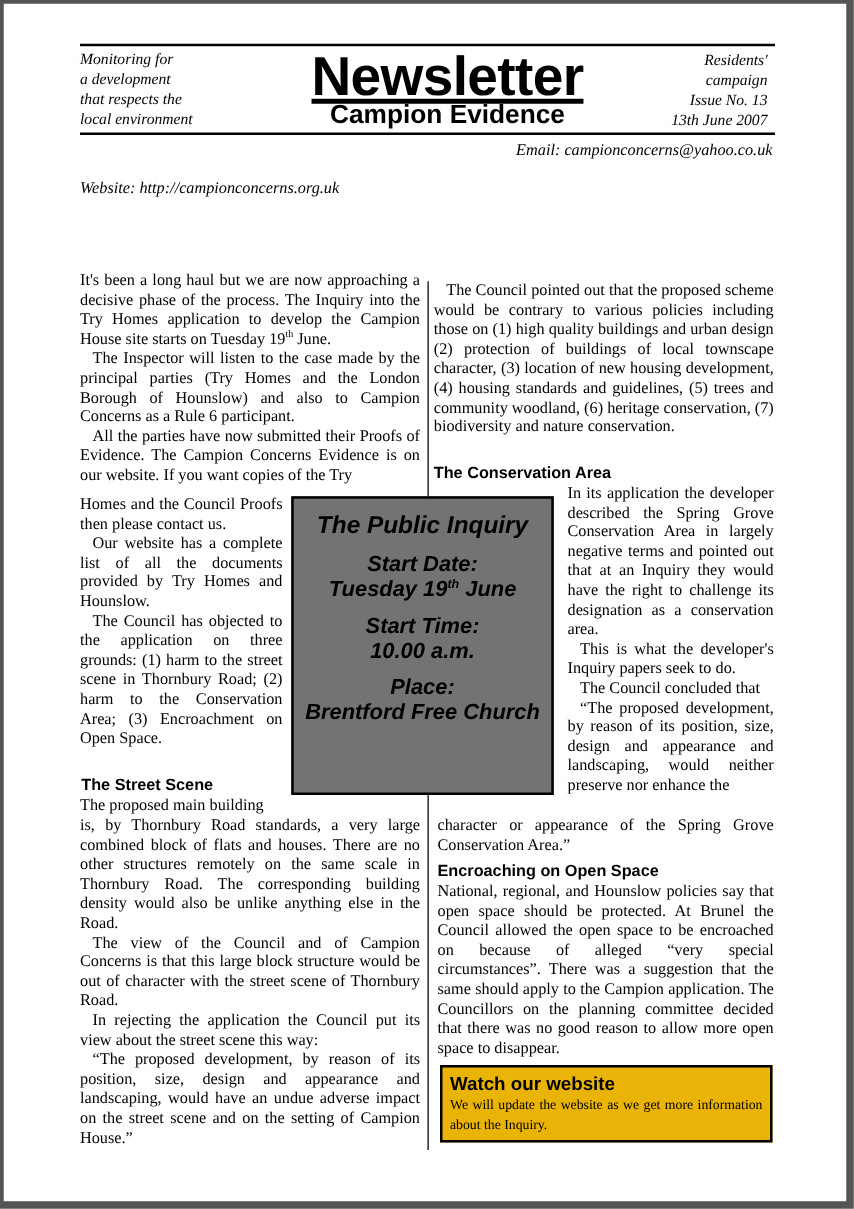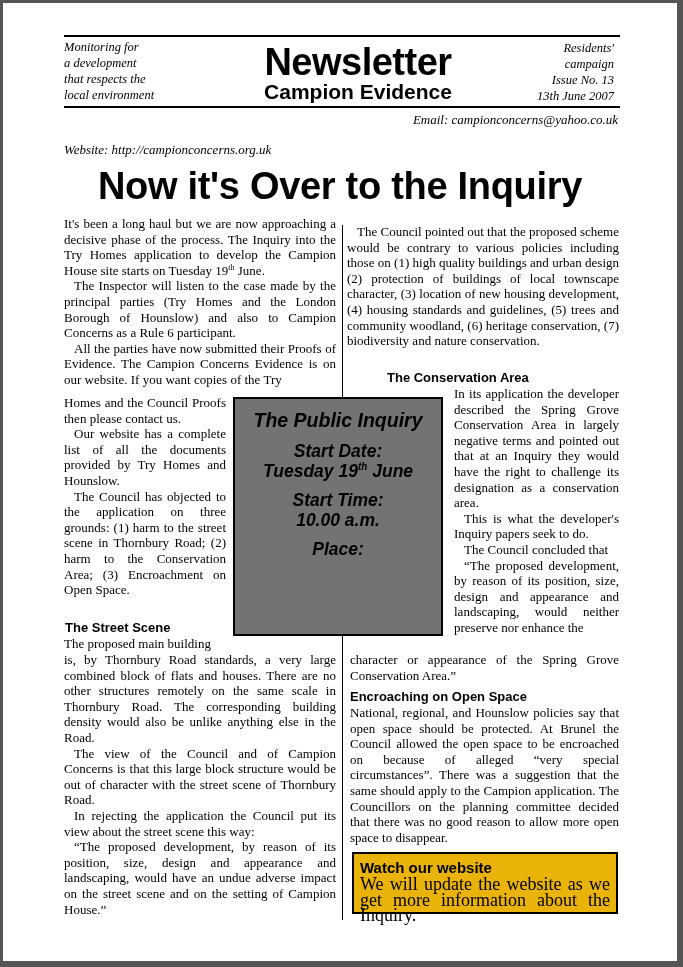--- a/index.html
+++ b/index.html
@@ -15,21 +15,21 @@
     background: #ffffff;
   }
   .abs { position: absolute; }
   .rule { position: absolute; left: 61px; width: 556px; height: 2px; background: #000; }
   .tagline, .issue, .contact {
     font-style: italic; font-size: 12.5px; line-height: 16px;
   }
   .tagline { left: 61px; top: 36px; width: 150px; }
   .issue { right: 63px; top: 37px; width: 150px; text-align: right; }
   .masthead { left: 220px; top: 38px; width: 270px; text-align: center; font-family: "Liberation Sans", sans-serif; }
-  .masthead .big { font-size: 38px; font-weight: bold; line-height: 42px; letter-spacing: -0.5px; }
+  .masthead .big { font-size: 44px; font-weight: bold; line-height: 42px; letter-spacing: -0.5px; text-decoration: underline; }
   .masthead .sub { font-size: 21px; font-weight: bold; line-height: 22px; margin-top: -2px; }
   .contact { top: 109px; font-size: 13px; }
   .headline {
     left: 0; top: 160px; width: 674px; text-align: center;
     font-family: "Liberation Sans", sans-serif; font-weight: bold;
     font-size: 38px; line-height: 46px; letter-spacing: -0.3px;
   }
   .col-divider { position: absolute; left: 339px; top: 222px; width: 1px; height: 695px; background: #000; }
   .txt {
     position: absolute; font-size: 13px; line-height: 15.6px;
@@ -48,21 +48,21 @@
     text-align: center; font-size: 17.5px; line-height: 20px;
   }
   .box .title { font-size: 19.5px; margin-top: 9px; line-height: 24px; }
   .box .grp { margin-top: 9px; }
   .box sup { font-size: 10px; line-height: 0; }
   .watch {
     position: absolute; left: 349px; top: 849px; width: 262px; height: 58px;
     border: 2px solid #000; background: #eab308;
   }
   .watch .wtitle { font-family: "Liberation Sans", sans-serif; font-weight: bold; font-size: 15px; line-height: 18px; margin: 5px 0 0 6px; }
-  .watch .wbody { font-size: 18px; line-height: 15.6px; margin: 0 6px; text-align: justify; }
+  .watch .wbody { font-size: 11px; line-height: 15.6px; margin: 0 6px; text-align: justify; }
   sup.s { font-size: 8px; line-height: 0; }
 </style>
 </head>
 <body>
 
 <div class="page">
 
   <div class="rule" style="top:32px;"></div>
 
   <div class="abs tagline">
@@ -82,21 +82,20 @@
     <div>campaign</div>
     <div>Issue No. 13</div>
     <div>13th June 2007</div>
   </div>
 
   <div class="rule" style="top:103px;"></div>
 
   <div class="abs contact" style="left:61px;margin-top:30px;">Website: http://campionconcerns.org.uk</div>
   <div class="abs contact" style="right:59px; text-align:right;">Email: campionconcerns@yahoo.co.uk</div>
 
-  <div class="abs headline">Now it's Over to the Inquiry</div>
 
   <div class="col-divider"></div>
 
   <div class="txt" style="left:61px; top:213px; width:272px;">
     <p class="noind"><span>It's been a long haul but we are now approaching a decisive phase of the process. The Inquiry into the Try Homes application to develop the Campion House site starts on Tuesday 19</span><sup class="s">th</sup><span> June.</span></p>
     <p>The Inspector will listen to the case made by the principal parties (Try Homes and the London Borough of Hounslow) and also to Campion Concerns as a Rule 6 participant.</p>
     <p>All the parties have now submitted their Proofs of Evidence. The Campion Concerns Evidence is on our website. If you want copies of the Try</p>
   </div>
 
   <div class="txt" style="left:61px; top:392px; width:162px;">
@@ -114,21 +113,21 @@
     <p class="noind">is, by Thornbury Road standards, a very large combined block of flats and houses. There are no other structures remotely on the same scale in Thornbury Road. The corresponding building density would also be unlike anything else in the Road.</p>
     <p>The view of the Council and of Campion Concerns is that this large block structure would be out of character with the street scene of Thornbury Road.</p>
     <p>In rejecting the application the Council put its view about the street scene this way:</p>
     <p>“The proposed development, by reason of its position, size, design and appearance and landscaping, would have an undue adverse impact on the street scene and on the setting of Campion House.”</p>
   </div>
 
   <div class="txt" style="left:344px; top:221px; width:272px;">
     <p>The Council pointed out that the proposed scheme would be contrary to various policies including those on (1) high quality buildings and urban design (2) protection of buildings of local townscape character, (3) location of new housing development, (4) housing standards and guidelines, (5) trees and community woodland, (6) heritage conservation, (7) biodiversity and nature conservation.</p>
   </div>
 
-  <div class="h3" style="left:344px; top:367px;margin-left:40px;">The Conservation Area</div>
+  <div class="h3" style="left:344px; top:367px;">The Conservation Area</div>
 
   <div class="txt" style="left:451px; top:383px; width:165px;">
     <p class="noind">In its application the developer described the Spring Grove Conservation Area in largely negative terms and pointed out that at an Inquiry they would have the right to challenge its designation as a conservation area.</p>
     <p>This is what the developer's Inquiry papers seek to do.</p>
     <p>The Council concluded that</p>
     <p>“The proposed development, by reason of its position, size, design and appearance and landscaping, would neither preserve nor enhance the</p>
   </div>
   <div class="txt" style="left:347px; top:649px; width:269px;">
     <p class="noind">character or appearance of the Spring Grove Conservation Area.”</p>
   </div>
@@ -148,16 +147,17 @@
     <div class="grp">
       <div>Start Date:</div>
       <div><span>Tuesday 19</span><sup>th</sup><span> June</span></div>
     </div>
     <div class="grp">
       <div>Start Time:</div>
       <div>10.00 a.m.</div>
     </div>
     <div class="grp">
       <div>Place:</div>
+      <div>Brentford Free Church</div>
     </div>
   </div>
 
 </div>
 
 </body></html>

